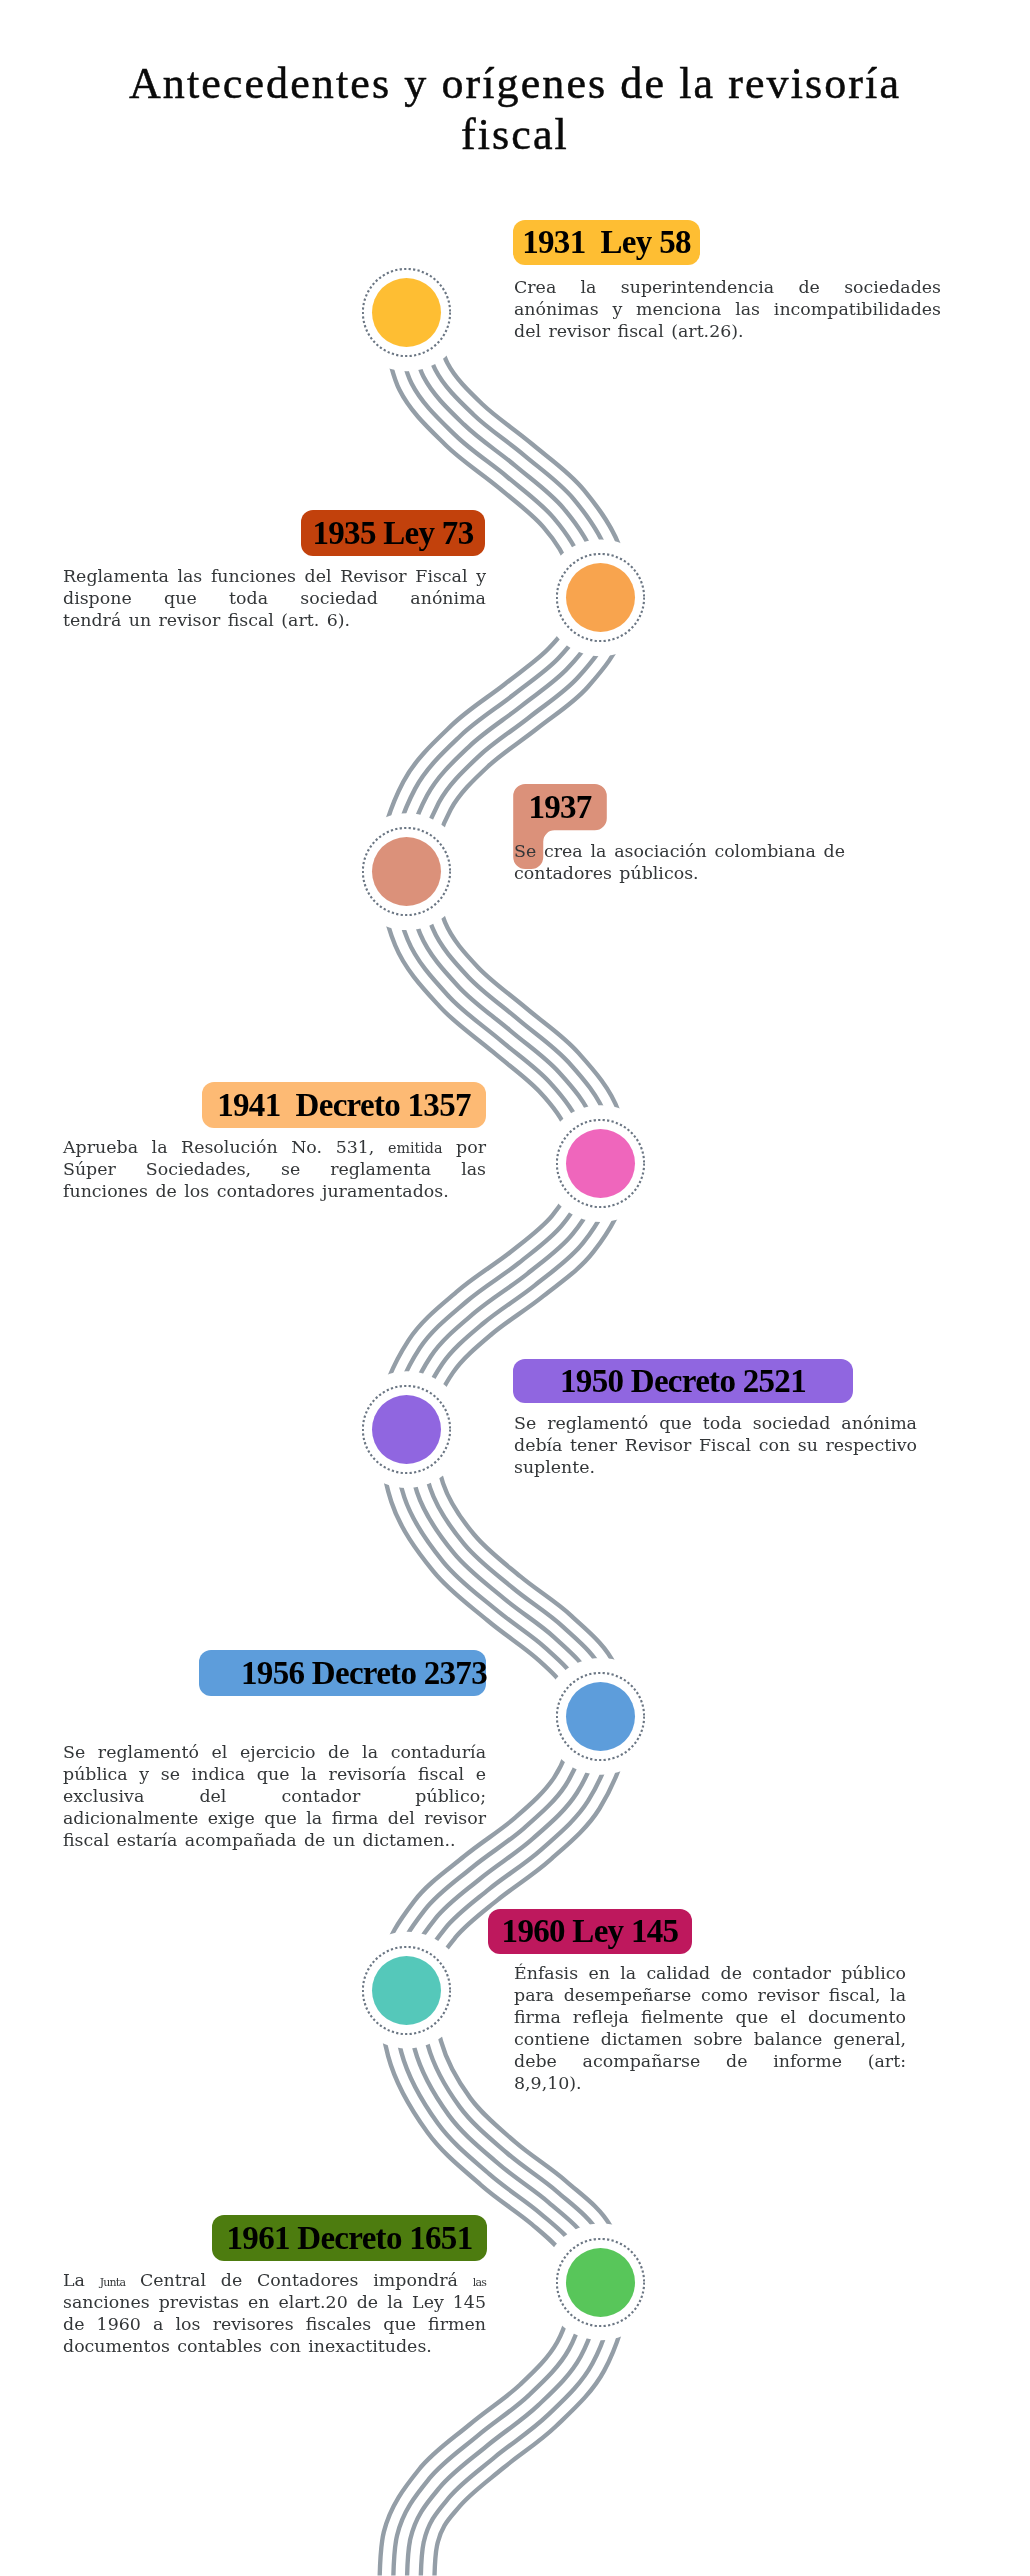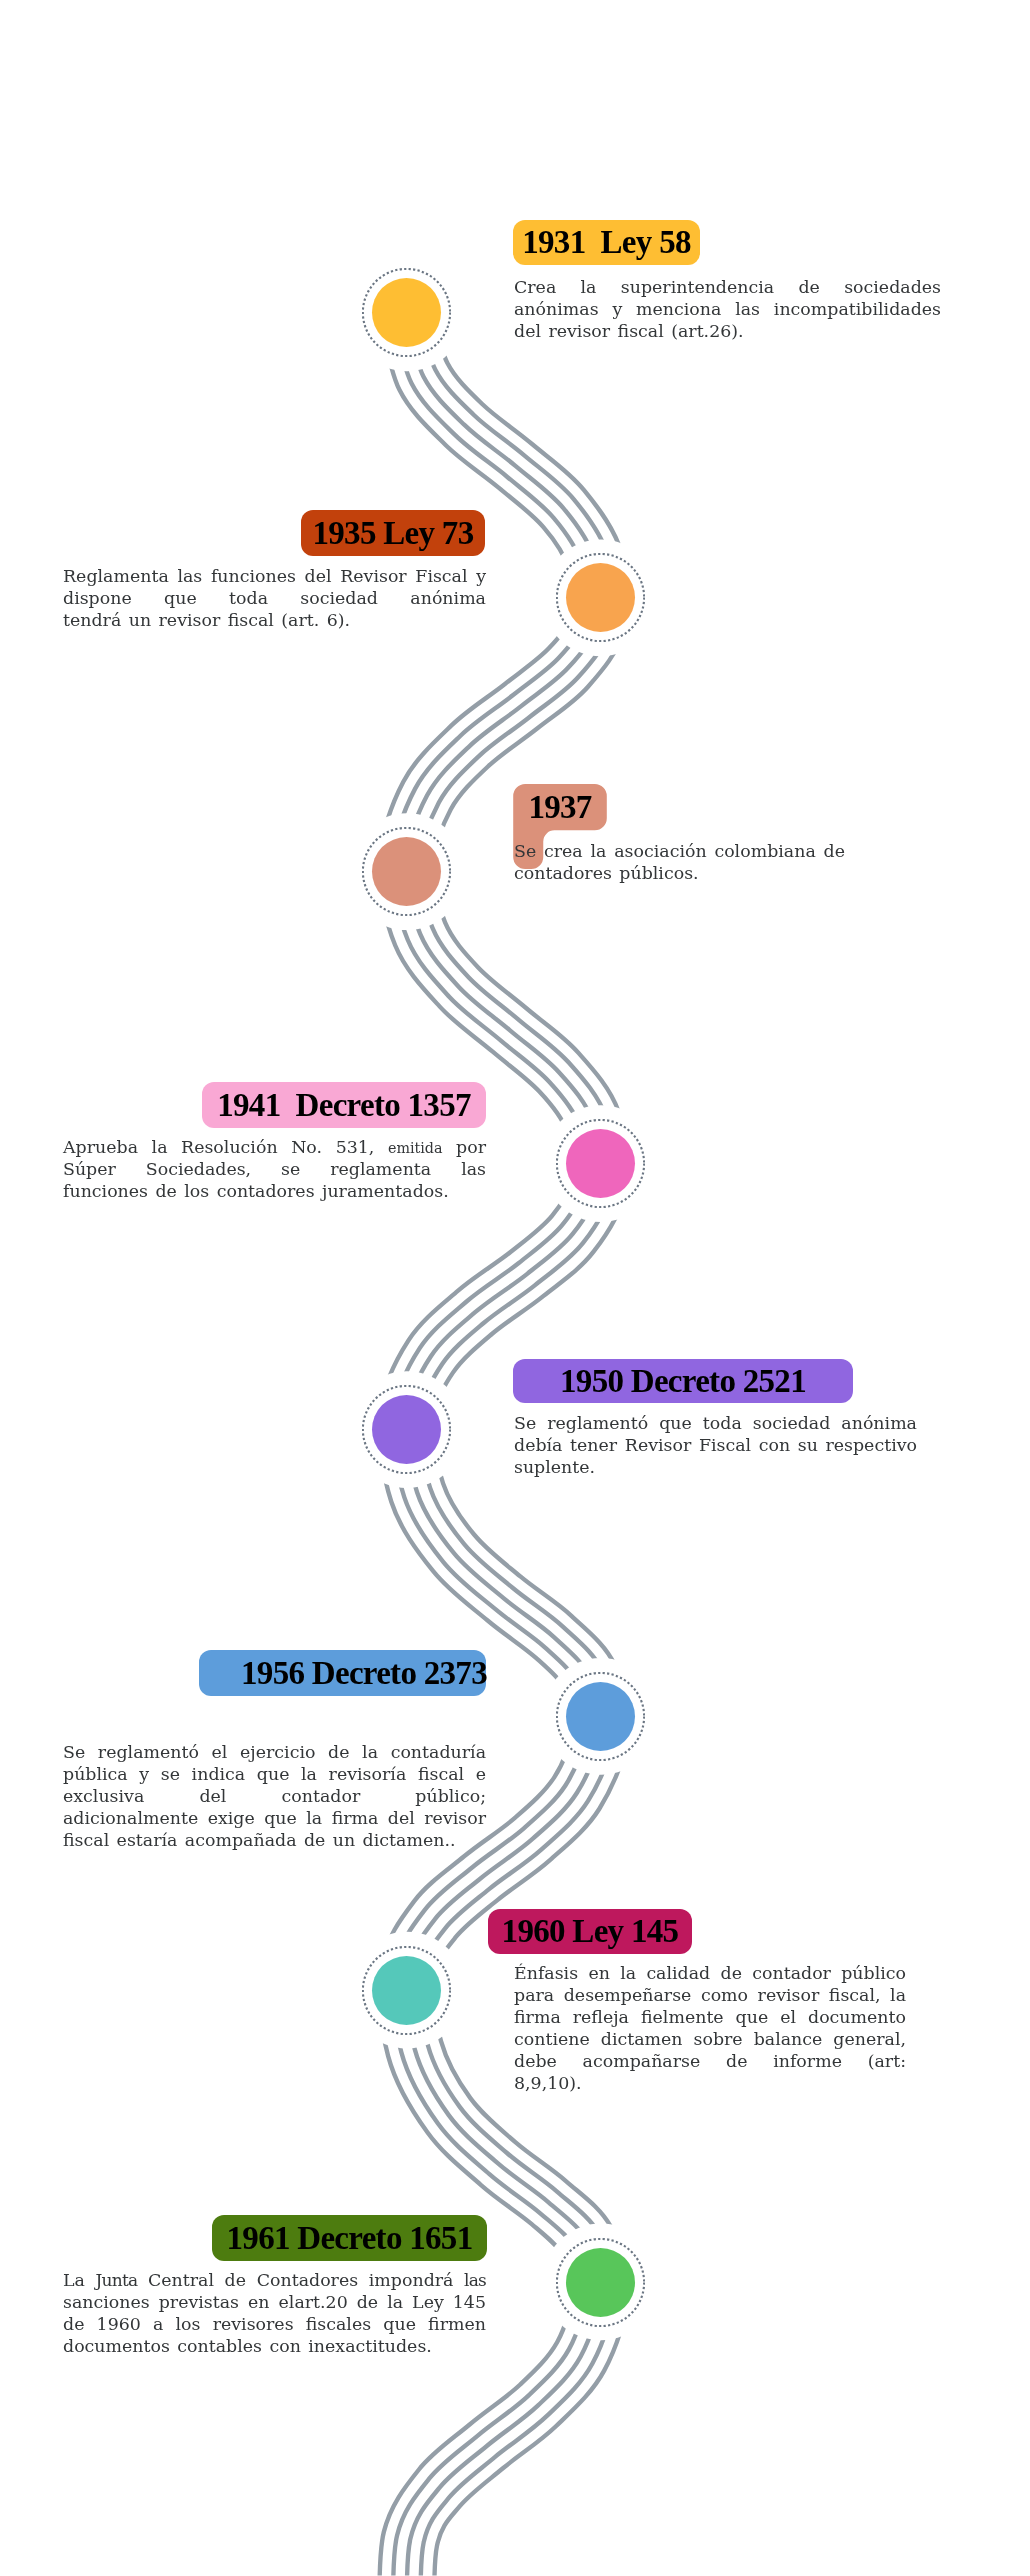--- a/index.html
+++ b/index.html
@@ -23,21 +23,21 @@
   .badge-shape{position:absolute;}
   .badge{position:absolute;display:block;border-radius:12px;
      font-family:"Liberation Serif",serif;
      font-size:33px;font-weight:700;color:#000;letter-spacing:-0.7px;
      white-space:pre;text-align:center;box-sizing:border-box;
      display:flex;align-items:center;justify-content:center;}
   .body-txt{position:absolute;font-family:"DejaVu Serif",serif;
      font-size:17.4px;line-height:22px;color:#333638;word-spacing:1.9px;
      text-align:justify;}
   .body-txt .sm{font-size:14.3px;}
-  .body-txt .cond{font-size:17px;letter-spacing:-0.8px;}
+  .body-txt .cond{font-size:11px;letter-spacing:-0.8px;}
   .body-txt .tl{text-align:justify;text-align-last:justify;height:22px;}
   .body-txt .tl.last{text-align-last:left;}
 </style>
 </head>
 <body>
 
 <div id="stage">
   <svg id="road" viewBox="0 0 1200 3000">
       <defs>
         <mask id="roadmask">
@@ -53,20 +53,21 @@
         </mask>
       </defs>
       <g mask="url(#roadmask)">
         <path d="M442.0 364.2C445.9 379.2 452.6 428.3 465.5 453.9C478.4 479.6 500.2 499.1 519.4 518.1C538.7 537.0 561.9 551.5 580.9 567.5C599.8 583.4 619.4 597.6 633.1 613.5C646.8 629.4 657.8 645.8 663.1 662.8C668.5 679.8 669.2 700.0 665.2 715.3C661.3 730.6 652.2 741.2 639.4 754.7C626.6 768.2 607.2 781.3 588.3 796.3C569.4 811.3 545.7 825.6 526.0 844.6C506.3 863.5 483.9 883.7 469.9 910.1C456.0 936.4 443.9 971.1 442.3 1002.9C440.7 1034.8 448.8 1072.8 460.5 1101.0C472.1 1129.2 493.2 1151.3 512.1 1171.9C531.0 1192.5 554.6 1208.1 574.0 1224.7C593.4 1241.2 613.9 1255.5 628.4 1271.1C643.0 1286.7 654.9 1301.3 661.2 1318.2C667.5 1335.0 669.3 1355.9 666.3 1372.2C663.3 1388.5 655.0 1401.6 643.1 1415.9C631.2 1430.3 613.1 1443.5 594.8 1458.1C576.6 1472.6 553.5 1486.0 533.7 1503.1C513.9 1520.2 491.2 1537.4 476.1 1560.7C461.0 1584.1 446.6 1611.7 443.3 1643.1C439.9 1674.5 445.7 1717.9 455.9 1749.0C466.1 1780.2 486.1 1807.0 504.7 1829.9C523.2 1852.9 547.4 1870.0 567.4 1886.8C587.4 1903.7 609.3 1917.4 624.8 1931.2C640.2 1945.1 653.0 1956.1 660.1 1969.9C667.2 1983.8 669.5 1997.6 667.1 2014.3C664.7 2031.0 656.9 2053.1 645.7 2070.2C634.5 2087.3 617.7 2101.8 600.2 2117.1C582.7 2132.4 560.4 2145.9 540.8 2162.1C521.2 2178.3 498.5 2193.4 482.6 2214.3C466.6 2235.3 450.0 2257.7 445.0 2287.8C439.9 2317.9 443.4 2362.3 452.2 2394.9C461.0 2427.5 479.7 2458.4 497.7 2483.3C515.6 2508.3 539.8 2527.0 560.1 2544.8C580.4 2562.7 603.1 2576.6 619.5 2590.6C635.8 2604.5 650.0 2615.8 658.1 2628.5C666.1 2641.1 669.3 2649.8 667.8 2666.5C666.3 2683.1 659.4 2709.8 649.1 2728.3C638.7 2746.9 622.7 2761.8 605.8 2777.8C588.8 2793.7 566.8 2807.6 547.2 2824.1C527.6 2840.5 504.8 2855.6 488.1 2876.5C471.4 2897.3 454.8 2918.6 447.2 2949.2C439.5 2979.8 442.9 3041.5 442.0 3060.0" fill="none" stroke="#949ea7" stroke-width="5.1" stroke-linecap="butt"></path>
         <path d="M458.0 364.1C461.6 377.8 467.4 422.3 479.4 446.0C491.4 469.7 511.6 488.0 530.1 506.1C548.6 524.3 571.6 538.7 590.7 554.8C609.8 570.9 630.3 585.5 645.0 602.7C659.6 619.9 672.5 638.5 678.4 658.0C684.3 677.6 685.2 701.9 680.6 719.9C676.0 737.9 664.6 751.1 650.8 766.0C637.0 780.8 616.8 794.1 597.8 809.2C578.7 824.3 555.6 838.4 536.5 856.6C517.5 874.8 496.8 893.6 483.7 918.2C470.7 942.7 459.7 974.4 458.3 1003.8C456.8 1033.1 464.1 1068.1 475.0 1094.3C485.8 1120.4 505.2 1140.9 523.3 1160.6C541.5 1180.2 564.5 1195.5 583.9 1212.1C603.3 1228.6 624.4 1243.1 639.8 1259.8C655.2 1276.5 669.1 1293.1 676.1 1312.3C683.2 1331.6 685.5 1356.4 682.0 1375.4C678.5 1394.4 668.1 1410.5 655.1 1426.5C642.2 1442.4 622.9 1456.0 604.4 1470.9C585.8 1485.8 562.8 1499.1 543.6 1515.7C524.4 1532.2 503.1 1548.6 489.0 1570.1C475.0 1591.7 462.2 1616.1 459.2 1645.0C456.2 1673.9 461.4 1714.6 471.0 1743.7C480.6 1772.7 498.9 1797.6 516.6 1819.3C534.3 1841.1 557.4 1857.6 577.2 1874.2C596.9 1890.8 618.9 1904.3 635.1 1919.0C651.2 1933.6 666.0 1945.9 674.0 1962.1C682.0 1978.2 685.6 1996.6 683.0 2016.1C680.5 2035.7 671.0 2060.4 658.9 2079.3C646.7 2098.2 628.4 2113.5 610.3 2129.5C592.2 2145.4 569.7 2159.0 550.4 2174.8C531.2 2190.7 509.6 2205.4 494.7 2224.8C479.7 2244.1 465.2 2263.4 460.7 2291.0C456.1 2318.6 459.3 2360.2 467.6 2390.6C475.8 2421.0 493.1 2449.8 510.2 2473.5C527.3 2497.1 550.3 2515.0 570.2 2532.4C590.0 2549.8 612.6 2563.5 629.4 2578.0C646.3 2592.6 662.2 2604.6 671.3 2619.5C680.3 2634.3 685.2 2647.8 683.8 2667.3C682.3 2686.8 674.0 2716.2 662.8 2736.6C651.5 2757.0 634.0 2773.1 616.3 2789.8C598.7 2806.5 576.4 2820.5 557.0 2836.7C537.6 2853.0 515.7 2867.7 500.0 2887.2C484.3 2906.6 469.6 2924.5 462.6 2953.3C455.6 2982.1 458.8 3042.2 458.0 3060.0" fill="none" stroke="#949ea7" stroke-width="5.1" stroke-linecap="butt"></path>
         <path d="M474.0 364.0C477.2 376.4 482.2 416.4 493.3 438.1C504.5 459.8 522.9 476.9 540.8 494.2C558.6 511.6 581.2 525.9 600.5 542.2C619.9 558.5 641.2 573.4 656.8 591.9C672.3 610.4 687.2 631.2 693.7 653.3C700.2 675.4 701.2 703.8 695.9 724.5C690.6 745.1 676.9 761.0 662.1 777.2C647.3 793.5 626.4 806.9 607.2 822.1C588.1 837.3 565.4 851.3 547.1 868.6C528.8 886.0 509.6 903.6 497.5 926.3C485.4 948.9 475.6 977.7 474.3 1004.6C472.9 1031.5 479.4 1063.4 489.5 1087.5C499.6 1111.6 517.2 1130.6 534.6 1149.2C552.0 1167.9 574.3 1183.0 593.8 1199.5C613.2 1216.1 635.0 1230.7 651.2 1248.6C667.4 1266.4 683.3 1284.8 691.0 1306.5C698.8 1328.2 701.6 1356.9 697.7 1378.6C693.7 1400.4 681.2 1419.5 667.2 1437.0C653.2 1454.5 632.8 1468.6 613.9 1483.8C594.9 1499.0 572.2 1512.2 553.6 1528.2C534.9 1544.2 515.1 1559.7 502.0 1579.5C488.9 1599.3 477.7 1620.4 475.1 1646.9C472.4 1673.4 477.1 1711.3 486.0 1738.3C495.0 1765.3 511.8 1788.2 528.6 1808.7C545.4 1829.3 567.5 1845.2 587.0 1861.6C606.5 1877.9 628.6 1891.3 645.4 1906.7C662.2 1922.2 679.0 1935.6 688.0 1954.2C696.9 1972.7 701.6 1995.6 698.9 2017.9C696.3 2040.3 685.1 2067.8 672.0 2088.4C658.9 2109.1 639.1 2125.3 620.4 2141.8C601.8 2158.4 579.1 2172.0 560.1 2187.6C541.2 2203.2 520.8 2217.4 506.8 2235.2C492.8 2253.0 480.3 2269.0 476.3 2294.2C472.4 2319.3 475.2 2358.0 483.0 2386.2C490.7 2414.4 506.6 2441.3 522.8 2463.6C539.0 2485.8 560.8 2503.0 580.2 2519.9C599.7 2536.9 622.0 2550.4 639.4 2565.5C656.8 2580.6 674.4 2593.3 684.5 2610.4C694.6 2627.5 701.1 2645.8 699.7 2668.2C698.4 2690.6 688.6 2722.5 676.5 2744.8C664.4 2767.1 645.2 2784.4 626.9 2801.8C608.6 2819.2 585.9 2833.4 566.8 2849.4C547.6 2865.4 526.7 2879.9 511.9 2897.9C497.1 2915.8 484.4 2930.3 478.1 2957.3C471.8 2984.4 474.7 3042.9 474.0 3060.0" fill="none" stroke="#949ea7" stroke-width="5.1" stroke-linecap="butt"></path>
         <path d="M490.0 363.9C492.9 374.9 497.0 410.5 507.2 430.2C517.5 450.0 534.3 465.8 551.5 482.3C568.6 498.9 590.8 513.1 610.4 529.6C629.9 546.1 652.2 561.3 668.6 581.1C685.0 601.0 701.8 623.9 708.9 648.5C716.1 673.2 717.1 705.7 711.2 729.1C705.3 752.4 689.2 770.9 673.5 788.5C657.7 806.2 636.0 819.7 616.7 835.0C597.4 850.4 575.2 864.1 557.7 880.6C540.1 897.2 522.5 913.6 511.3 934.4C500.1 955.2 491.5 981.0 490.2 1005.4C489.0 1029.8 494.7 1058.7 504.0 1080.8C513.3 1102.9 529.3 1120.2 545.9 1137.9C562.5 1155.5 584.2 1170.4 603.7 1187.0C623.1 1203.5 645.5 1218.4 662.6 1237.3C679.6 1256.3 697.5 1276.6 705.9 1300.6C714.4 1324.7 717.8 1357.4 713.3 1381.8C708.9 1406.3 694.2 1428.4 679.3 1447.5C664.3 1466.6 642.7 1481.1 623.4 1496.6C604.1 1512.2 581.6 1525.4 563.5 1540.8C545.4 1556.1 527.0 1570.9 515.0 1588.9C502.9 1606.9 493.2 1624.8 490.9 1648.8C488.6 1672.8 492.8 1708.0 501.1 1732.9C509.4 1757.8 524.6 1778.8 540.6 1798.1C556.5 1817.5 577.6 1832.9 596.8 1848.9C616.0 1865.0 638.2 1878.3 655.7 1894.5C673.2 1910.7 692.0 1925.4 701.9 1946.3C711.7 1967.2 717.6 1994.5 714.8 2019.8C712.1 2045.0 699.2 2075.2 685.1 2097.6C671.1 2120.0 649.8 2137.1 630.6 2154.2C611.4 2171.3 588.4 2185.1 569.8 2200.3C551.2 2215.6 531.9 2229.5 518.9 2245.7C506.0 2261.8 495.4 2274.7 492.0 2297.4C488.6 2320.1 491.2 2355.8 498.4 2381.9C505.6 2407.9 520.1 2432.7 535.4 2453.7C550.7 2474.6 571.3 2491.0 590.3 2507.5C609.3 2524.1 631.4 2537.3 649.3 2553.0C667.2 2568.6 686.6 2582.1 697.7 2601.4C708.8 2620.7 717.0 2643.7 715.7 2669.0C714.5 2694.3 703.3 2728.9 690.2 2753.0C677.2 2777.2 656.4 2795.6 637.5 2813.8C618.5 2832.0 595.5 2846.3 576.5 2862.1C557.6 2877.9 537.6 2892.0 523.8 2908.5C510.0 2925.1 499.2 2936.2 493.6 2961.4C488.0 2986.6 490.6 3043.6 490.0 3060.0" fill="none" stroke="#949ea7" stroke-width="5.1" stroke-linecap="butt"></path>
         <path d="M506.0 363.8C508.5 373.5 511.8 404.6 521.2 422.3C530.5 440.1 545.6 454.6 562.1 470.4C578.6 486.2 600.5 500.3 620.2 517.0C639.9 533.6 663.1 549.2 680.4 570.4C697.7 591.5 716.5 616.5 724.2 643.7C731.9 671.0 733.1 707.7 726.5 733.7C720.0 759.7 701.5 780.8 684.8 799.8C668.1 818.8 645.6 832.4 626.2 847.9C606.7 863.4 585.1 876.9 568.2 892.7C551.4 908.4 535.4 923.6 525.1 942.5C514.8 961.4 507.3 984.3 506.2 1006.3C505.1 1028.2 510.0 1054.0 518.5 1074.1C527.0 1094.1 541.3 1109.8 557.1 1126.5C573.0 1143.2 594.1 1157.8 613.6 1174.4C633.0 1191.0 656.1 1206.0 673.9 1226.1C691.8 1246.1 711.6 1268.3 720.8 1294.8C730.0 1321.3 733.9 1357.8 729.0 1385.0C724.1 1412.2 707.3 1437.3 691.3 1458.0C675.3 1478.8 652.6 1493.6 632.9 1509.5C613.3 1525.4 590.9 1538.5 573.4 1553.3C555.9 1568.1 539.0 1582.1 527.9 1598.3C516.8 1614.5 508.8 1629.2 506.8 1650.7C504.9 1672.2 508.6 1704.8 516.2 1727.6C523.8 1750.4 537.5 1769.4 552.6 1787.5C567.6 1805.6 587.7 1820.5 606.6 1836.3C625.5 1852.1 647.8 1865.2 666.0 1882.2C684.2 1899.3 705.0 1915.2 715.8 1938.4C726.6 1961.6 733.7 1993.5 730.7 2021.6C727.8 2049.6 713.3 2082.5 698.3 2106.7C683.3 2130.9 660.5 2148.9 640.7 2166.6C620.9 2184.3 597.7 2198.2 579.5 2213.1C561.2 2228.0 543.0 2241.5 531.1 2256.1C519.1 2270.7 510.6 2280.3 507.7 2300.5C504.8 2320.8 507.1 2353.6 513.8 2377.5C520.5 2401.4 533.5 2424.2 548.0 2443.8C562.4 2463.4 581.8 2479.0 600.4 2495.1C618.9 2511.2 640.9 2524.3 659.3 2540.5C677.7 2556.7 698.8 2570.8 710.9 2592.4C723.0 2613.9 732.8 2641.7 731.7 2669.9C730.5 2698.0 717.9 2735.3 703.9 2761.3C690.0 2787.2 667.6 2806.9 648.0 2825.8C628.4 2844.7 605.0 2859.2 586.3 2874.8C567.6 2890.3 548.6 2904.1 535.7 2919.2C522.8 2934.4 514.0 2942.0 509.1 2965.5C504.1 2988.9 506.5 3044.2 506.0 3060.0" fill="none" stroke="#949ea7" stroke-width="5.1" stroke-linecap="butt"></path>
       </g>
     </svg>
+  <div class="title">Antecedentes y orígenes de la revisoría fiscal</div>
   <div id="nodes">
       <div class="node" style="left: 362px; top: 268px; width: 89px; height: 89px;">
         <svg class="ring" viewBox="0 0 104 104" width="89" height="89">
           <circle cx="52" cy="52" r="51" fill="none" stroke="#6b7683" stroke-width="2.5" stroke-dasharray="2.6 2.67" stroke-linecap="butt"></circle>
         </svg>
         <span class="dot" style="background:#febe33"></span>
       </div>
       <div class="badge" style="left: 513px; top: 220px; width: 187px; height: 45px; background: rgb(254, 190, 51);">1931  Ley 58</div>
       <div class="body-txt" style="left: 514px; top: 276px; width: 427px;">
         <div class="tl">Crea la superintendencia de sociedades</div>
@@ -98,21 +99,21 @@
       <div class="body-txt" style="left: 514px; top: 840px; width: 331px;">
         <div class="tl">Se crea la asociación colombiana de</div>
         <div class="tl last">contadores públicos.</div>
       </div>
       <div class="node" style="left: 556px; top: 1119px; width: 89px; height: 89px;">
         <svg class="ring" viewBox="0 0 104 104" width="89" height="89">
           <circle cx="52" cy="52" r="51" fill="none" stroke="#6b7683" stroke-width="2.5" stroke-dasharray="2.6 2.67" stroke-linecap="butt"></circle>
         </svg>
         <span class="dot" style="background:#ef66bc"></span>
       </div>
-      <div class="badge" style="left: 202px; top: 1082px; width: 284px; height: 46px; background: #f9a8d4;">1941  Decreto 1357</div>
+      <div class="badge" style="left: 202px; top: 1082px; width: 284px; height: 46px; background: #fdba74;">1941  Decreto 1357</div>
       <div class="body-txt" style="left: 63px; top: 1136px; width: 423px;">
         <div class="tl">Aprueba la Resolución No. 531, <span class="sm">emitida</span> por</div>
         <div class="tl">Súper Sociedades, se reglamenta las</div>
         <div class="tl last">funciones de los contadores juramentados.</div>
       </div>
       <div class="node" style="left: 362px; top: 1385px; width: 89px; height: 89px;">
         <svg class="ring" viewBox="0 0 104 104" width="89" height="89">
           <circle cx="52" cy="52" r="51" fill="none" stroke="#6b7683" stroke-width="2.5" stroke-dasharray="2.6 2.67" stroke-linecap="butt"></circle>
         </svg>
         <span class="dot" style="background:#9066e0"></span>

